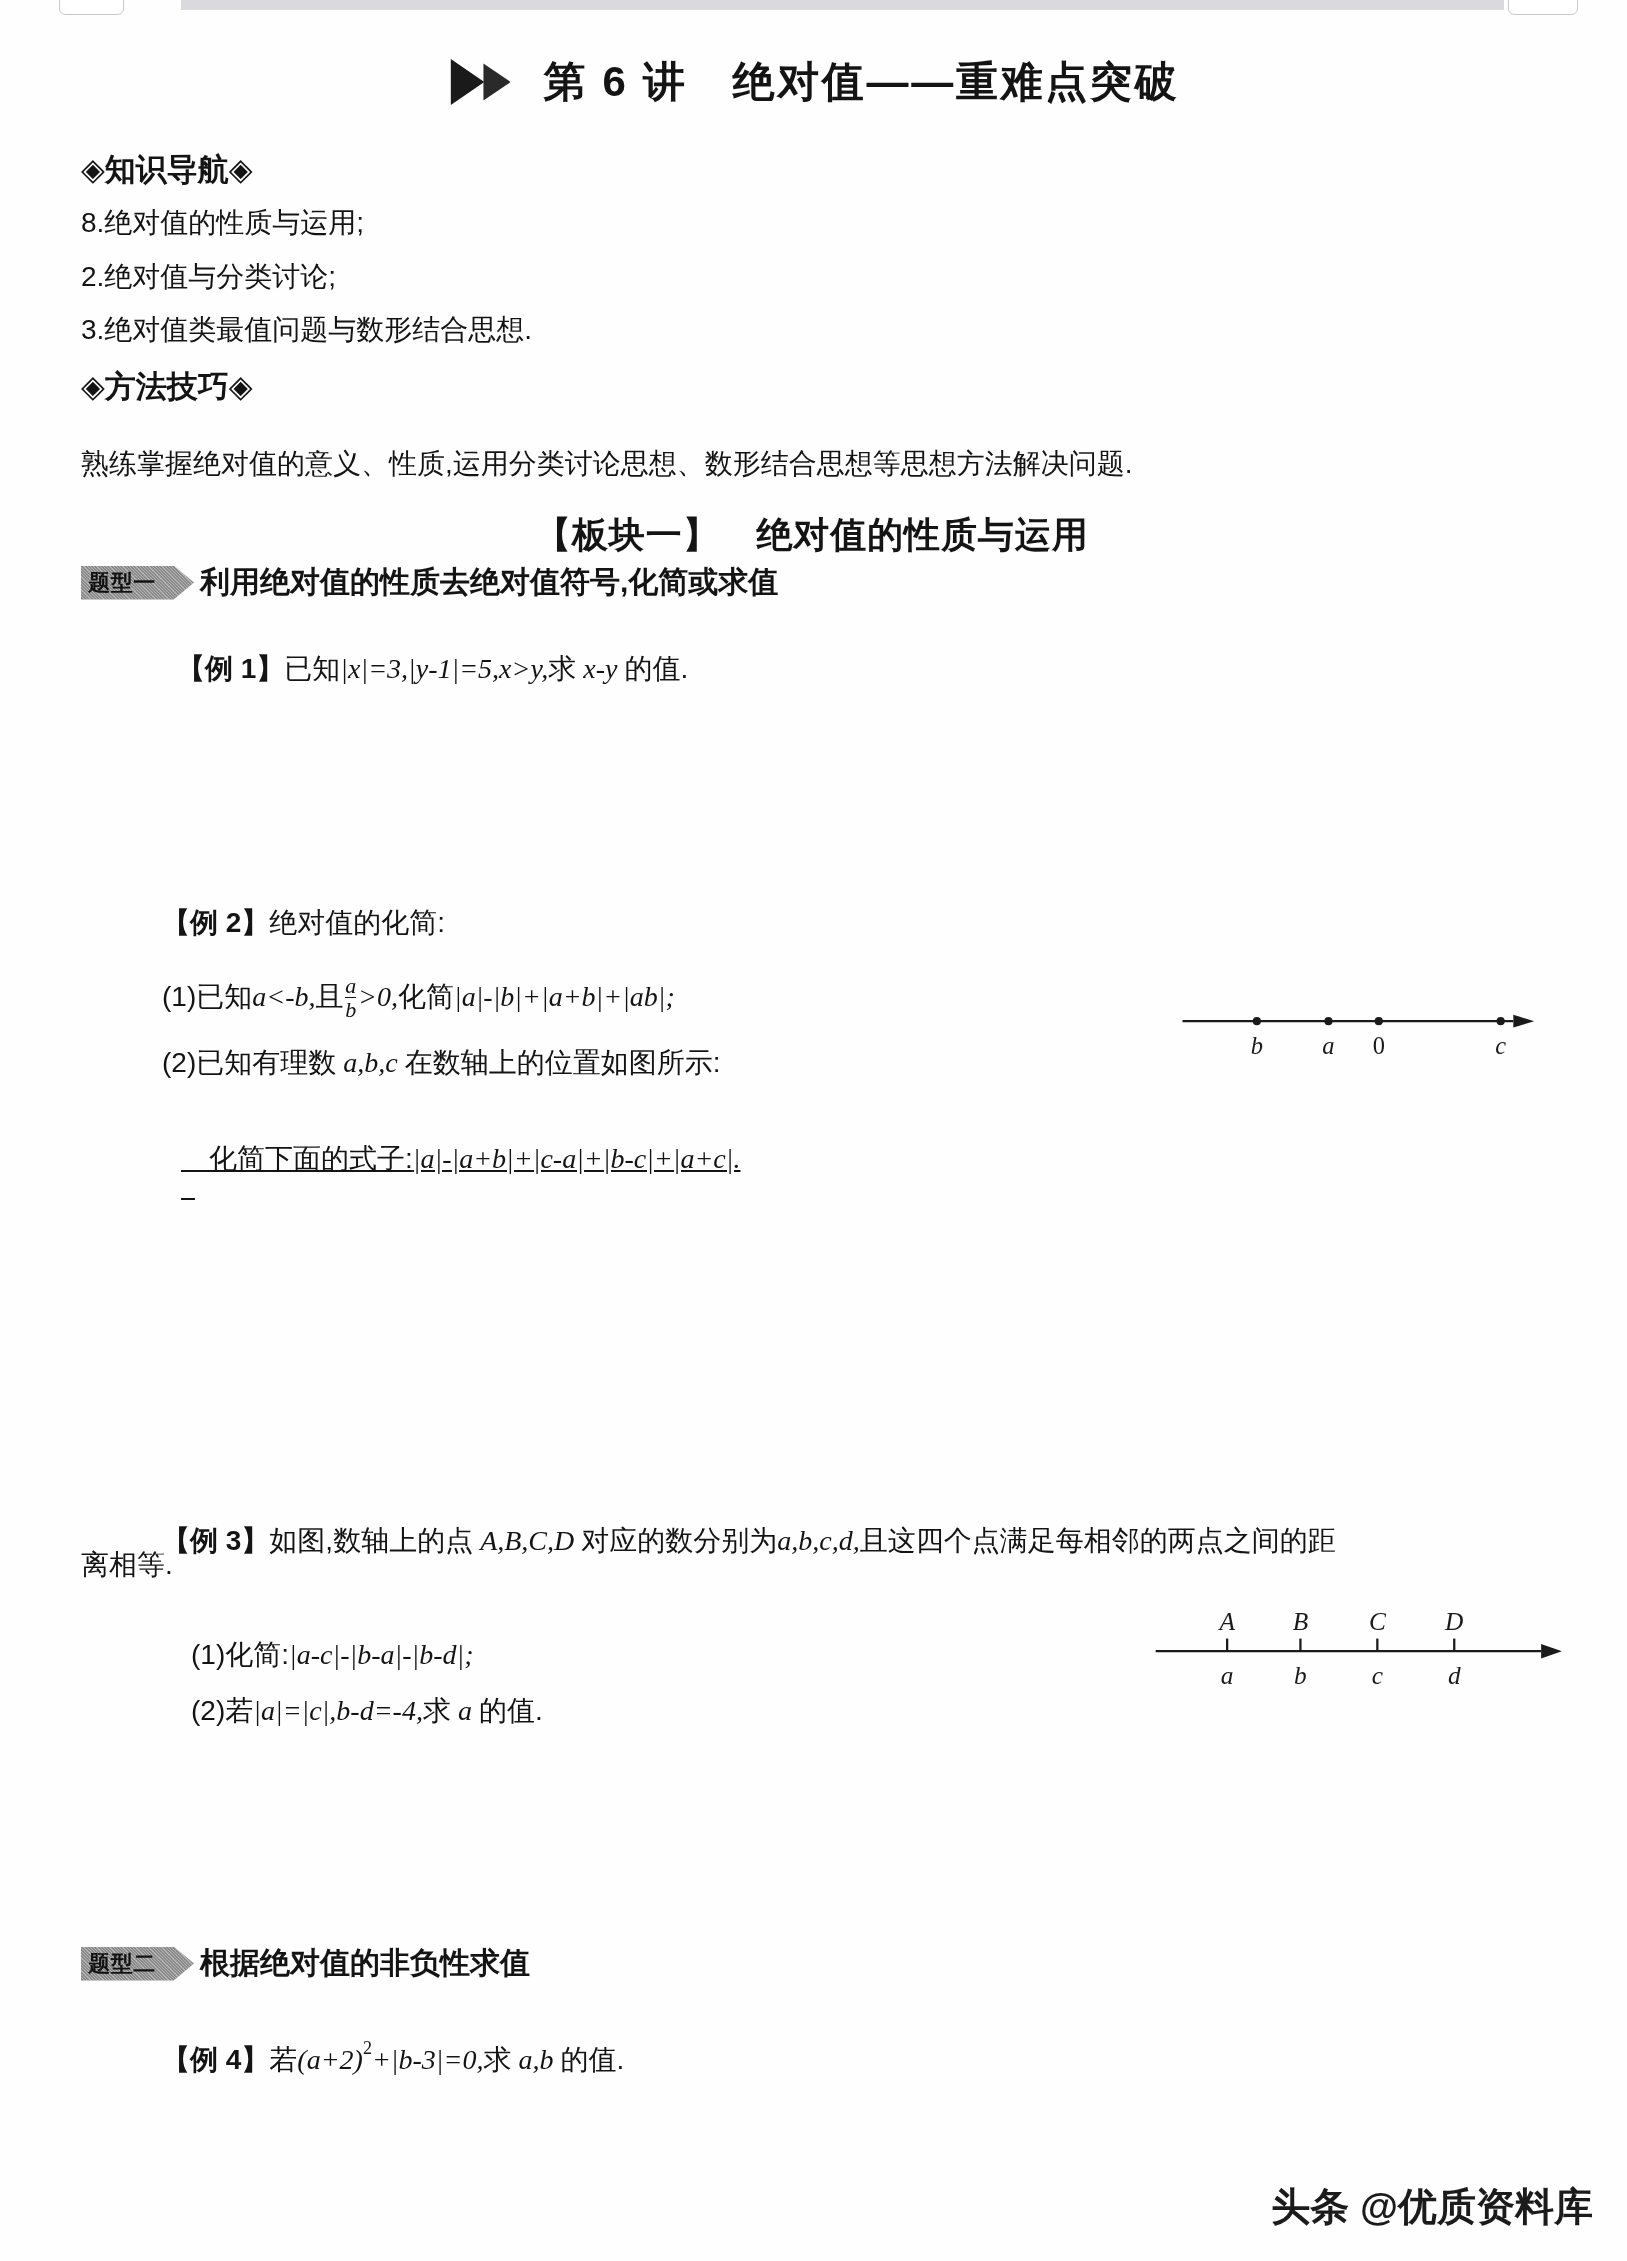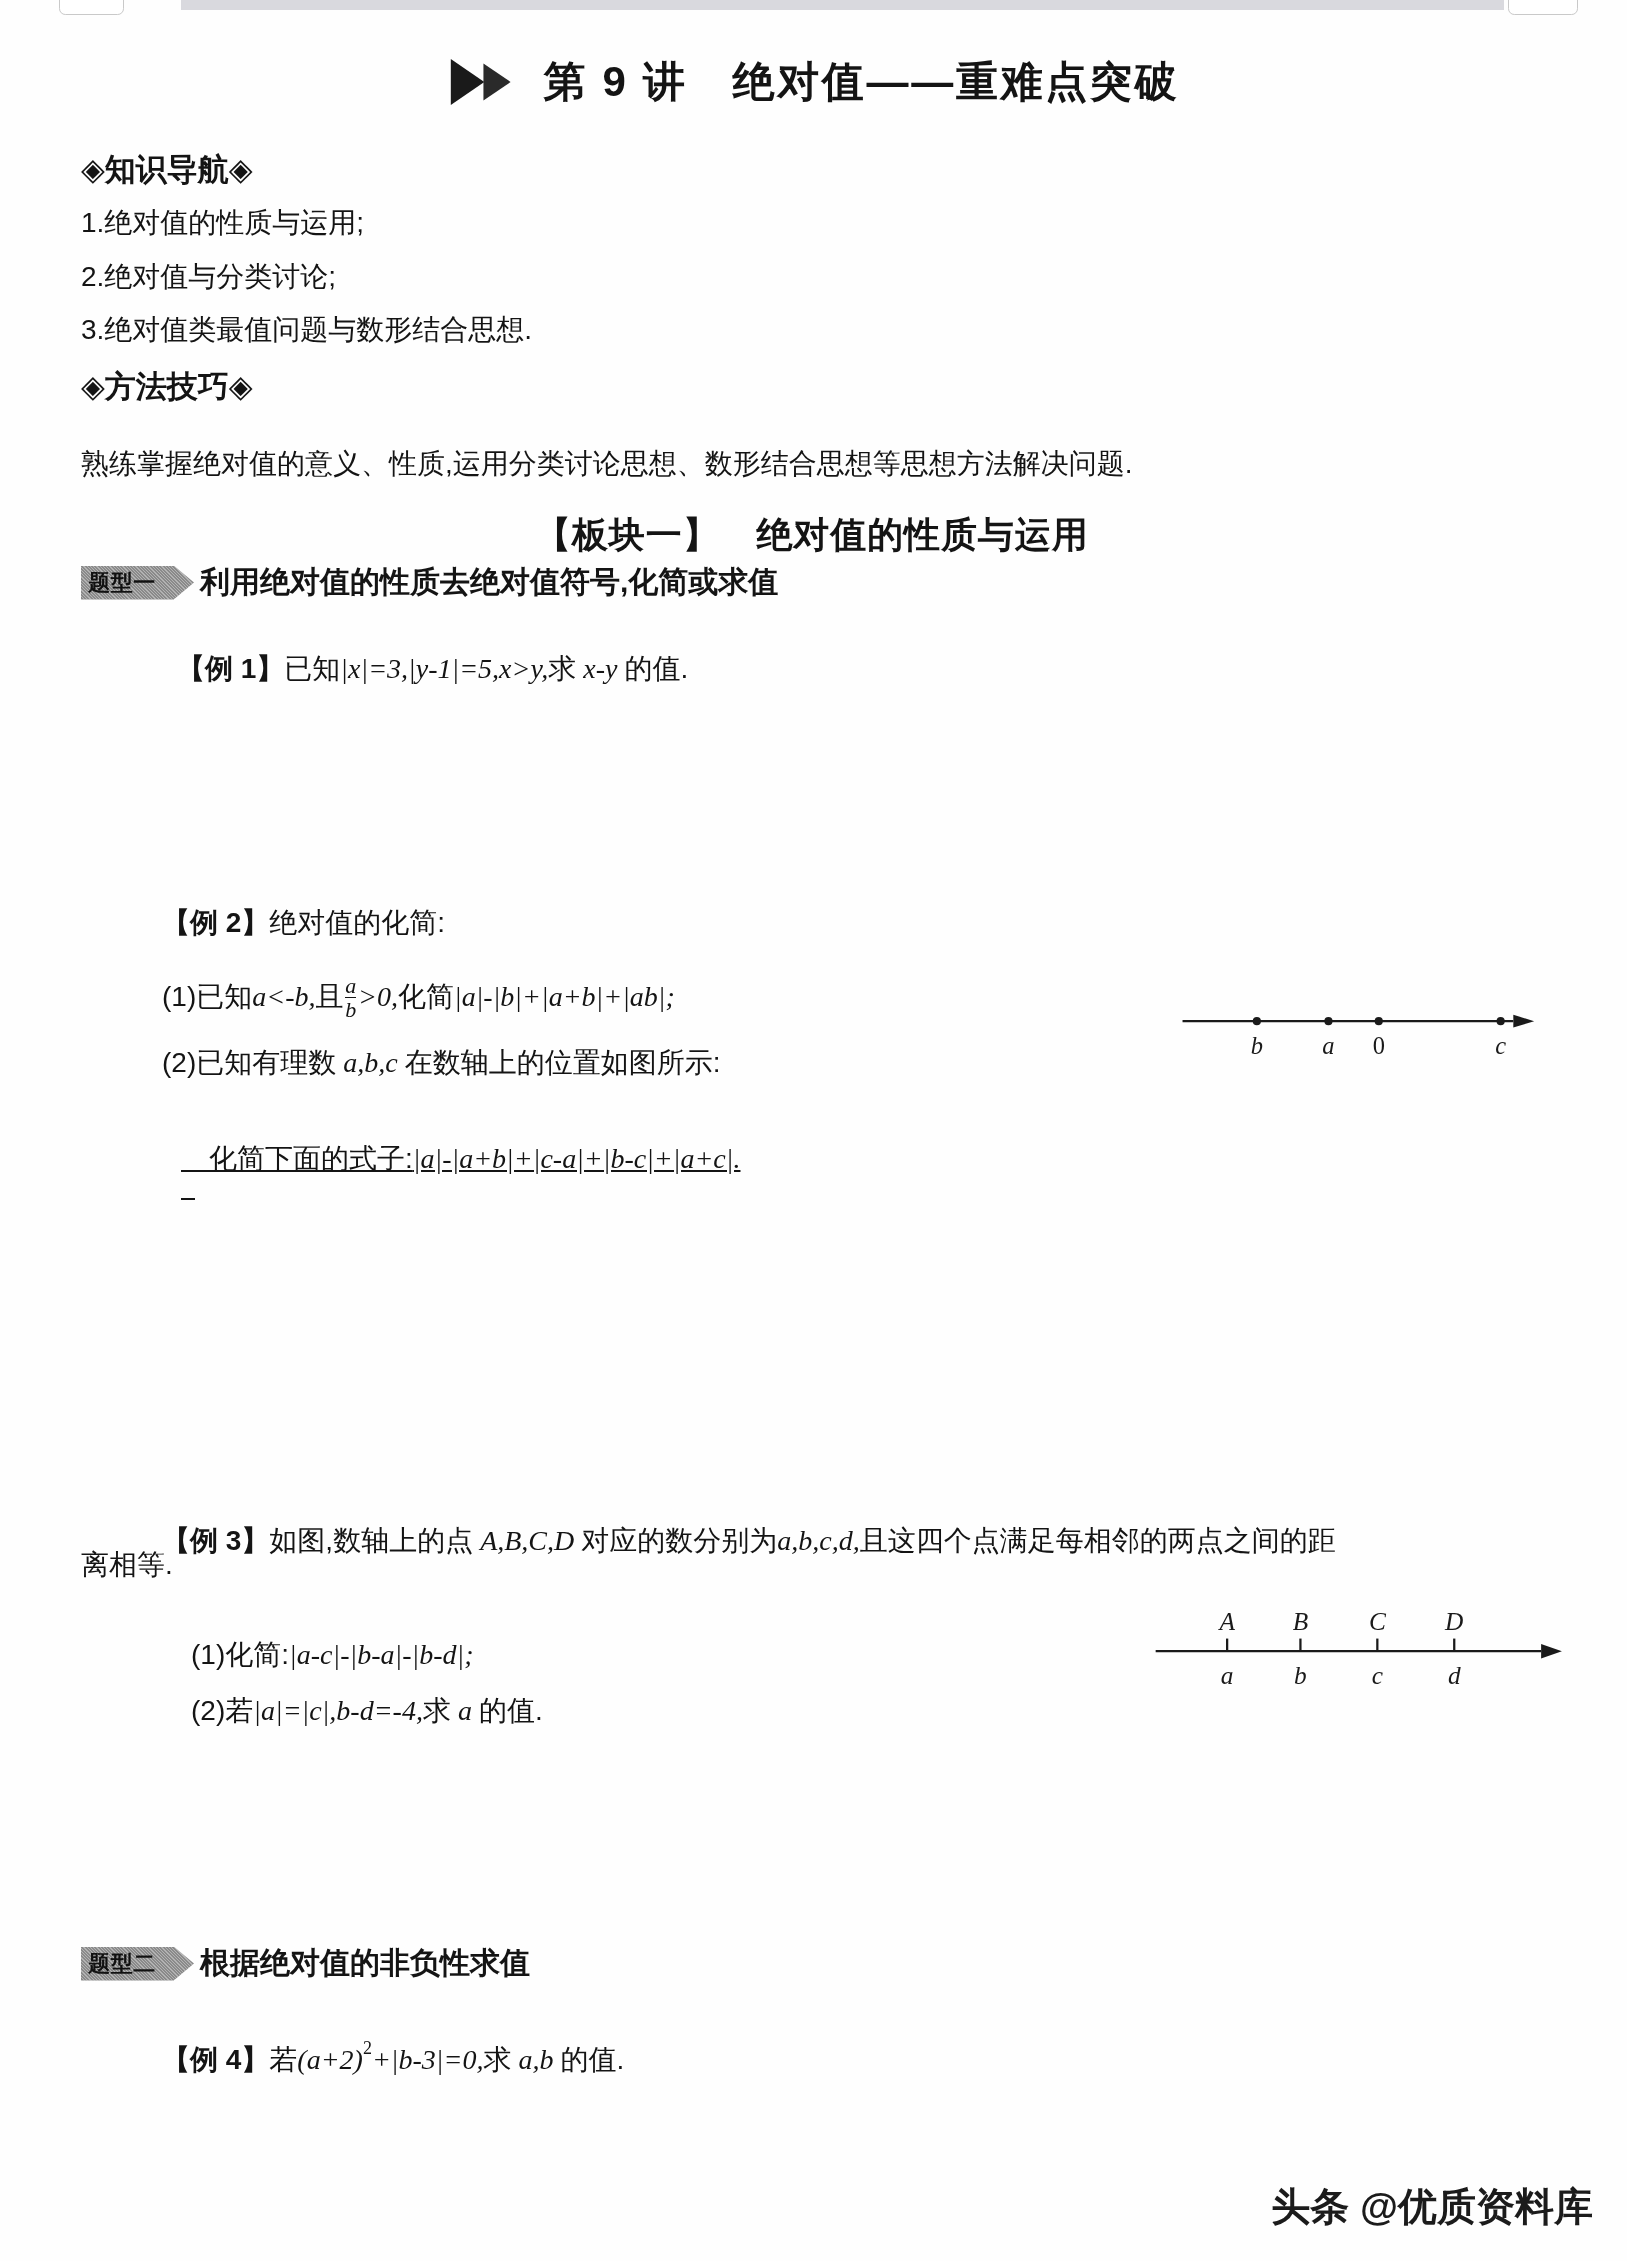--- a/index.html
+++ b/index.html
@@ -189,26 +189,26 @@
     <div class="strip-right-tab"></div>
   </div>
 
   <div class="title-row">
     <span class="arrow-mark">
       <svg width="77" height="50" viewBox="0 0 170 110">
         <polygon points="4,4 4,106 78,55" fill="#1a1a1a"></polygon>
         <polygon points="76,14 76,96 136,55" fill="#2a2a2a"></polygon>
       </svg>
     </span>
-    <span class="title-text">第 9 讲　绝对值——重难点突破</span>
+    <span class="title-text">第 6 讲　绝对值——重难点突破</span>
   </div>
 
   <div class="blk sec-head" style="left:81px; top:154px;">◈知识导航◈</div>
 
-  <div class="blk sanstext" style="left:81px; top:209px;">1.绝对值的性质与运用;</div>
+  <div class="blk sanstext" style="left:81px; top:209px;">8.绝对值的性质与运用;</div>
   <div class="blk sanstext" style="left:81px; top:263px;">2.绝对值与分类讨论;</div>
   <div class="blk sanstext" style="left:81px; top:316px;">3.绝对值类最值问题与数形结合思想.</div>
 
   <div class="blk sec-head" style="left:81px; top:371px;">◈方法技巧◈</div>
   <div class="blk sanstext" style="left:81px; top:424px;margin-top:26px;">熟练掌握绝对值的意义、性质,运用分类讨论思想、数形结合思想等思想方法解决问题.</div>
 
   <div class="board-head">
     <span>【板块一】</span><span>　</span><span>绝对值的性质与运用</span>
   </div>
 

